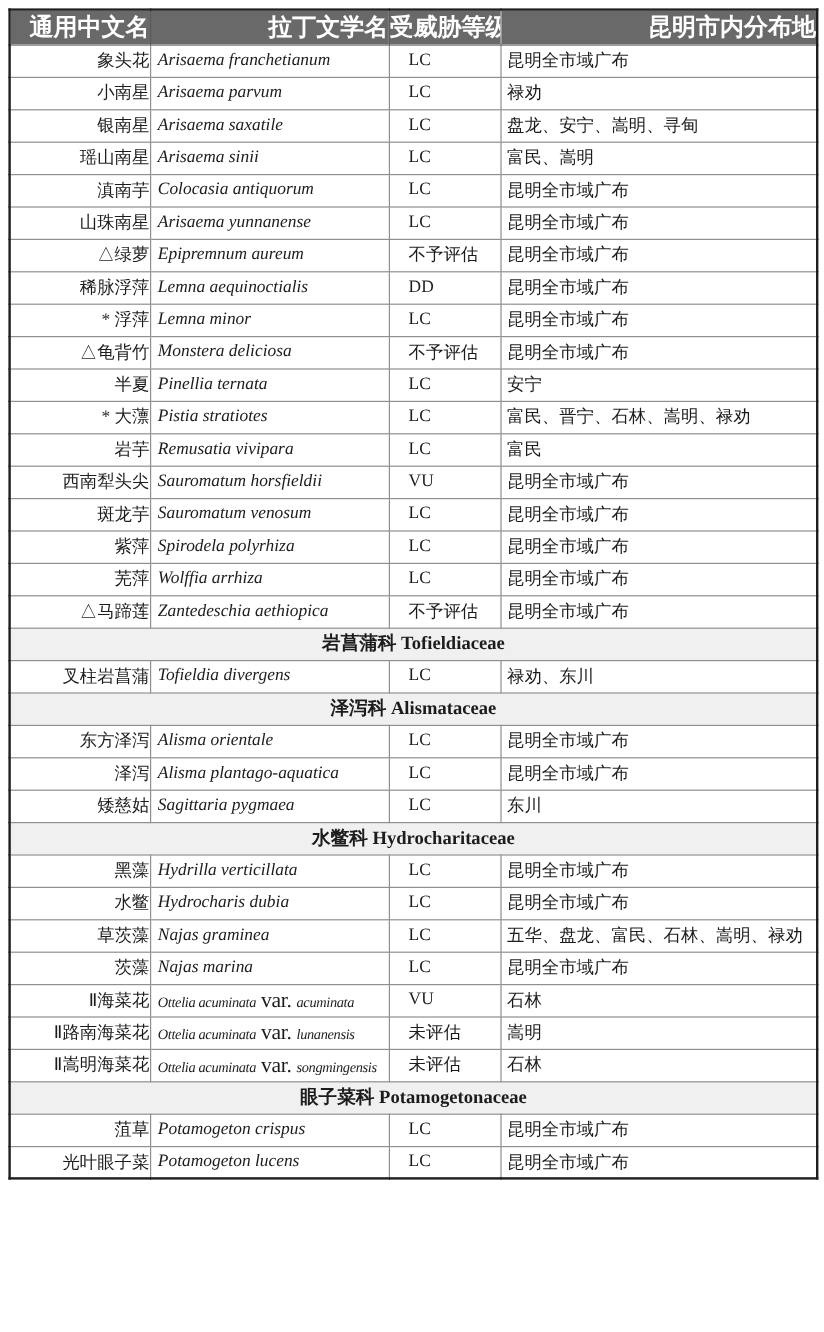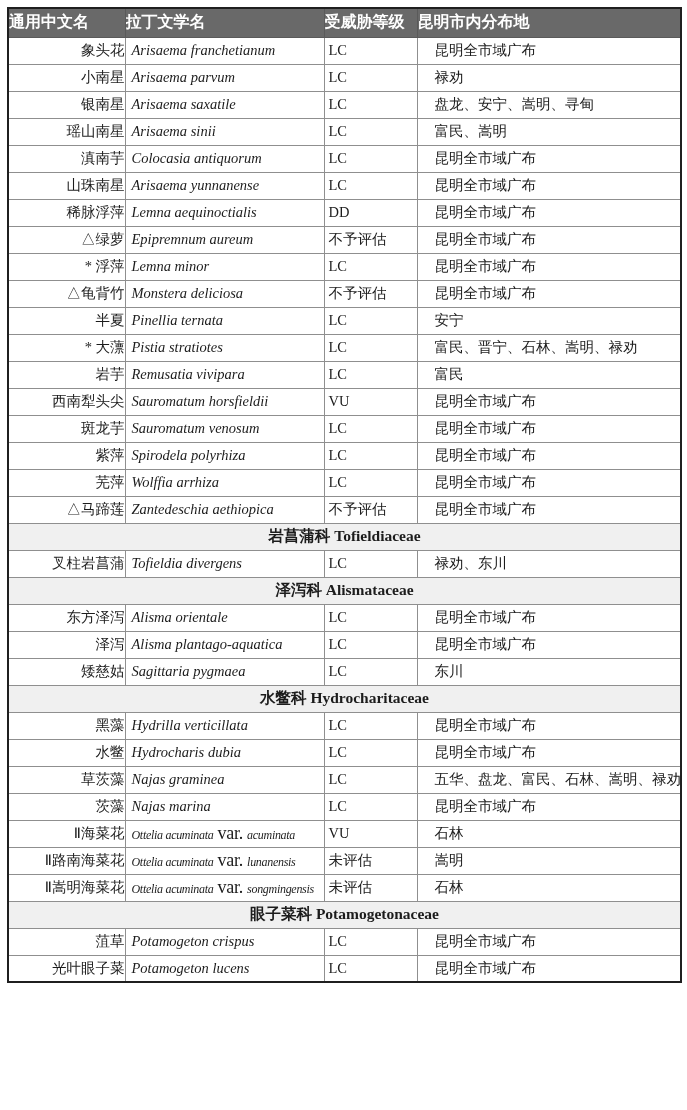--- a/index.html
+++ b/index.html
@@ -30,41 +30,41 @@
     border: 1px solid #8f8f8f;
     vertical-align: middle;
     overflow: hidden;
     white-space: nowrap;
   }
   thead th {
     background: #696969;
     color: #ffffff;
     font-family: "Liberation Sans", sans-serif;
     font-weight: bold;
-    font-size: 16px;
+    font-size: 20px;
     height: 29px;
-    text-align: left;
+    text-align: right;
     border: 1px solid #5a5a5a;
   }
   tbody td {
     height: 27px;
     font-size: 14.5px;
     background: #ffffff;
   }
   td.zh { padding-left: 5px; font-family: "Liberation Serif", serif; text-align: right; }
   td.latin {
     padding-left: 6px;
     font-style: italic;
     font-family: "Liberation Serif", serif;
     font-size: 14.5px;
   }
   td.latin .var-sep { font-style: normal; font-size: 18px; }
   td.latin.tight { font-size: 12px; letter-spacing: -0.3px; }
-  td.threat { padding-left: 4px; }
-  td.dist { padding-left: 17px; }
+  td.threat { padding-left: 16px; }
+  td.dist { padding-left: 5px; }
 
   tr.family-row td {
     background: #f0f0f0;
     text-align: center;
     font-size: 15.5px;
     height: 27px;
   }
   tr.family-row .fam-zh { font-weight: bold; font-family: "Liberation Serif", serif; }
   tr.family-row .fam-latin { font-weight: bold; font-family: "Liberation Serif", serif; }
 </style>
@@ -119,29 +119,29 @@
           <td class="threat">LC</td>
           <td class="dist">昆明全市域广布</td>
         </tr>
         <tr>
           <td class="zh">山珠南星</td>
           <td class="latin"><span>Arisaema yunnanense</span></td>
           <td class="threat">LC</td>
           <td class="dist">昆明全市域广布</td>
         </tr>
         <tr>
+          <td class="zh">△绿萝</td>
+          <td class="latin"><span>Epipremnum aureum</span></td>
+          <td class="threat">不予评估</td>
+          <td class="dist">昆明全市域广布</td>
+        </tr>
+        <tr>
           <td class="zh">稀脉浮萍</td>
           <td class="latin"><span>Lemna aequinoctialis</span></td>
           <td class="threat">DD</td>
-          <td class="dist">昆明全市域广布</td>
-        </tr>
-        <tr>
-          <td class="zh">△绿萝</td>
-          <td class="latin"><span>Epipremnum aureum</span></td>
-          <td class="threat">不予评估</td>
           <td class="dist">昆明全市域广布</td>
         </tr>
         <tr>
           <td class="zh">* 浮萍</td>
           <td class="latin"><span>Lemna minor</span></td>
           <td class="threat">LC</td>
           <td class="dist">昆明全市域广布</td>
         </tr>
         <tr>
           <td class="zh">△龟背竹</td>

